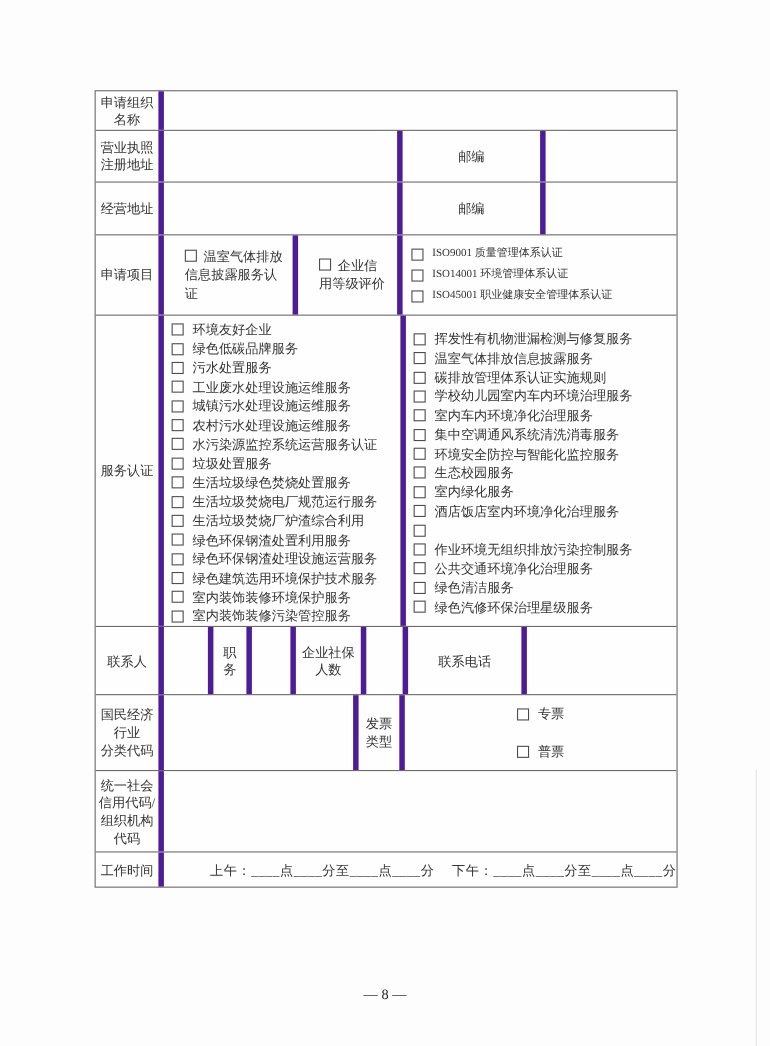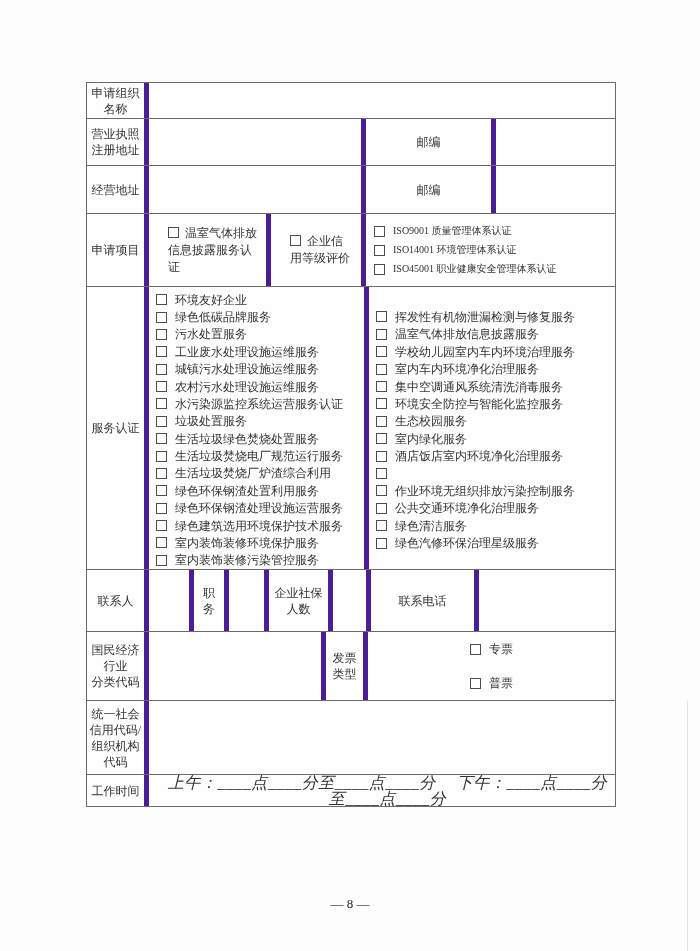--- a/index.html
+++ b/index.html
@@ -41,21 +41,21 @@
   .li{display:flex;align-items:center;height:17.4px;font-size:12px;white-space:nowrap;}
   .li .cb{margin-right:8px;}
   .iso-cell{align-items:flex-start;text-align:left;padding-left:8px;}
   .iso-li{display:flex;align-items:center;height:19px;font-size:10px;white-space:nowrap;}
   .iso-li .cb{margin-right:8px;}
   .optwrap{font-size:12px;line-height:17px;text-align:left;padding:0 7px;margin-left:12px;}
   .inlinecb{margin-right:6px;vertical-align:-1px;}
   .inv-opts{justify-content:space-around;align-items:center;padding:0 28px;}
   .invopt{display:inline-flex;align-items:center;font-size:12px;}
   .invopt .cb{margin-right:8px;}
-  .wt-cell{align-items:center;padding-left:11px;font-size:16px;letter-spacing:.5px;font-style:italic;}
+  .wt-cell{align-items:flex-end;padding-left:11px;font-size:12px;letter-spacing:.5px;}
   .footer{
     position:absolute;left:0;top:896px;width:700px;text-align:center;
     font-size:13px;color:#222;
   }
   .scan-edge{position:absolute;left:687px;top:700px;width:1px;height:251px;background:#e4e4e4;}
 </style>
 </head>
 <body>
 
 <div class="page">
@@ -192,20 +192,24 @@
         <div class="li">
             <span class="cb"></span>
             <span>挥发性有机物泄漏检测与修复服务</span>
           </div>
         <div class="li">
             <span class="cb"></span>
             <span>温室气体排放信息披露服务</span>
           </div>
         <div class="li">
             <span class="cb"></span>
+            <span>碳排放管理体系认证实施规则</span>
+          </div>
+        <div class="li">
+            <span class="cb"></span>
             <span>学校幼儿园室内车内环境治理服务</span>
           </div>
         <div class="li">
             <span class="cb"></span>
             <span>室内车内环境净化治理服务</span>
           </div>
         <div class="li">
             <span class="cb"></span>
             <span>集中空调通风系统清洗消毒服务</span>
           </div>

